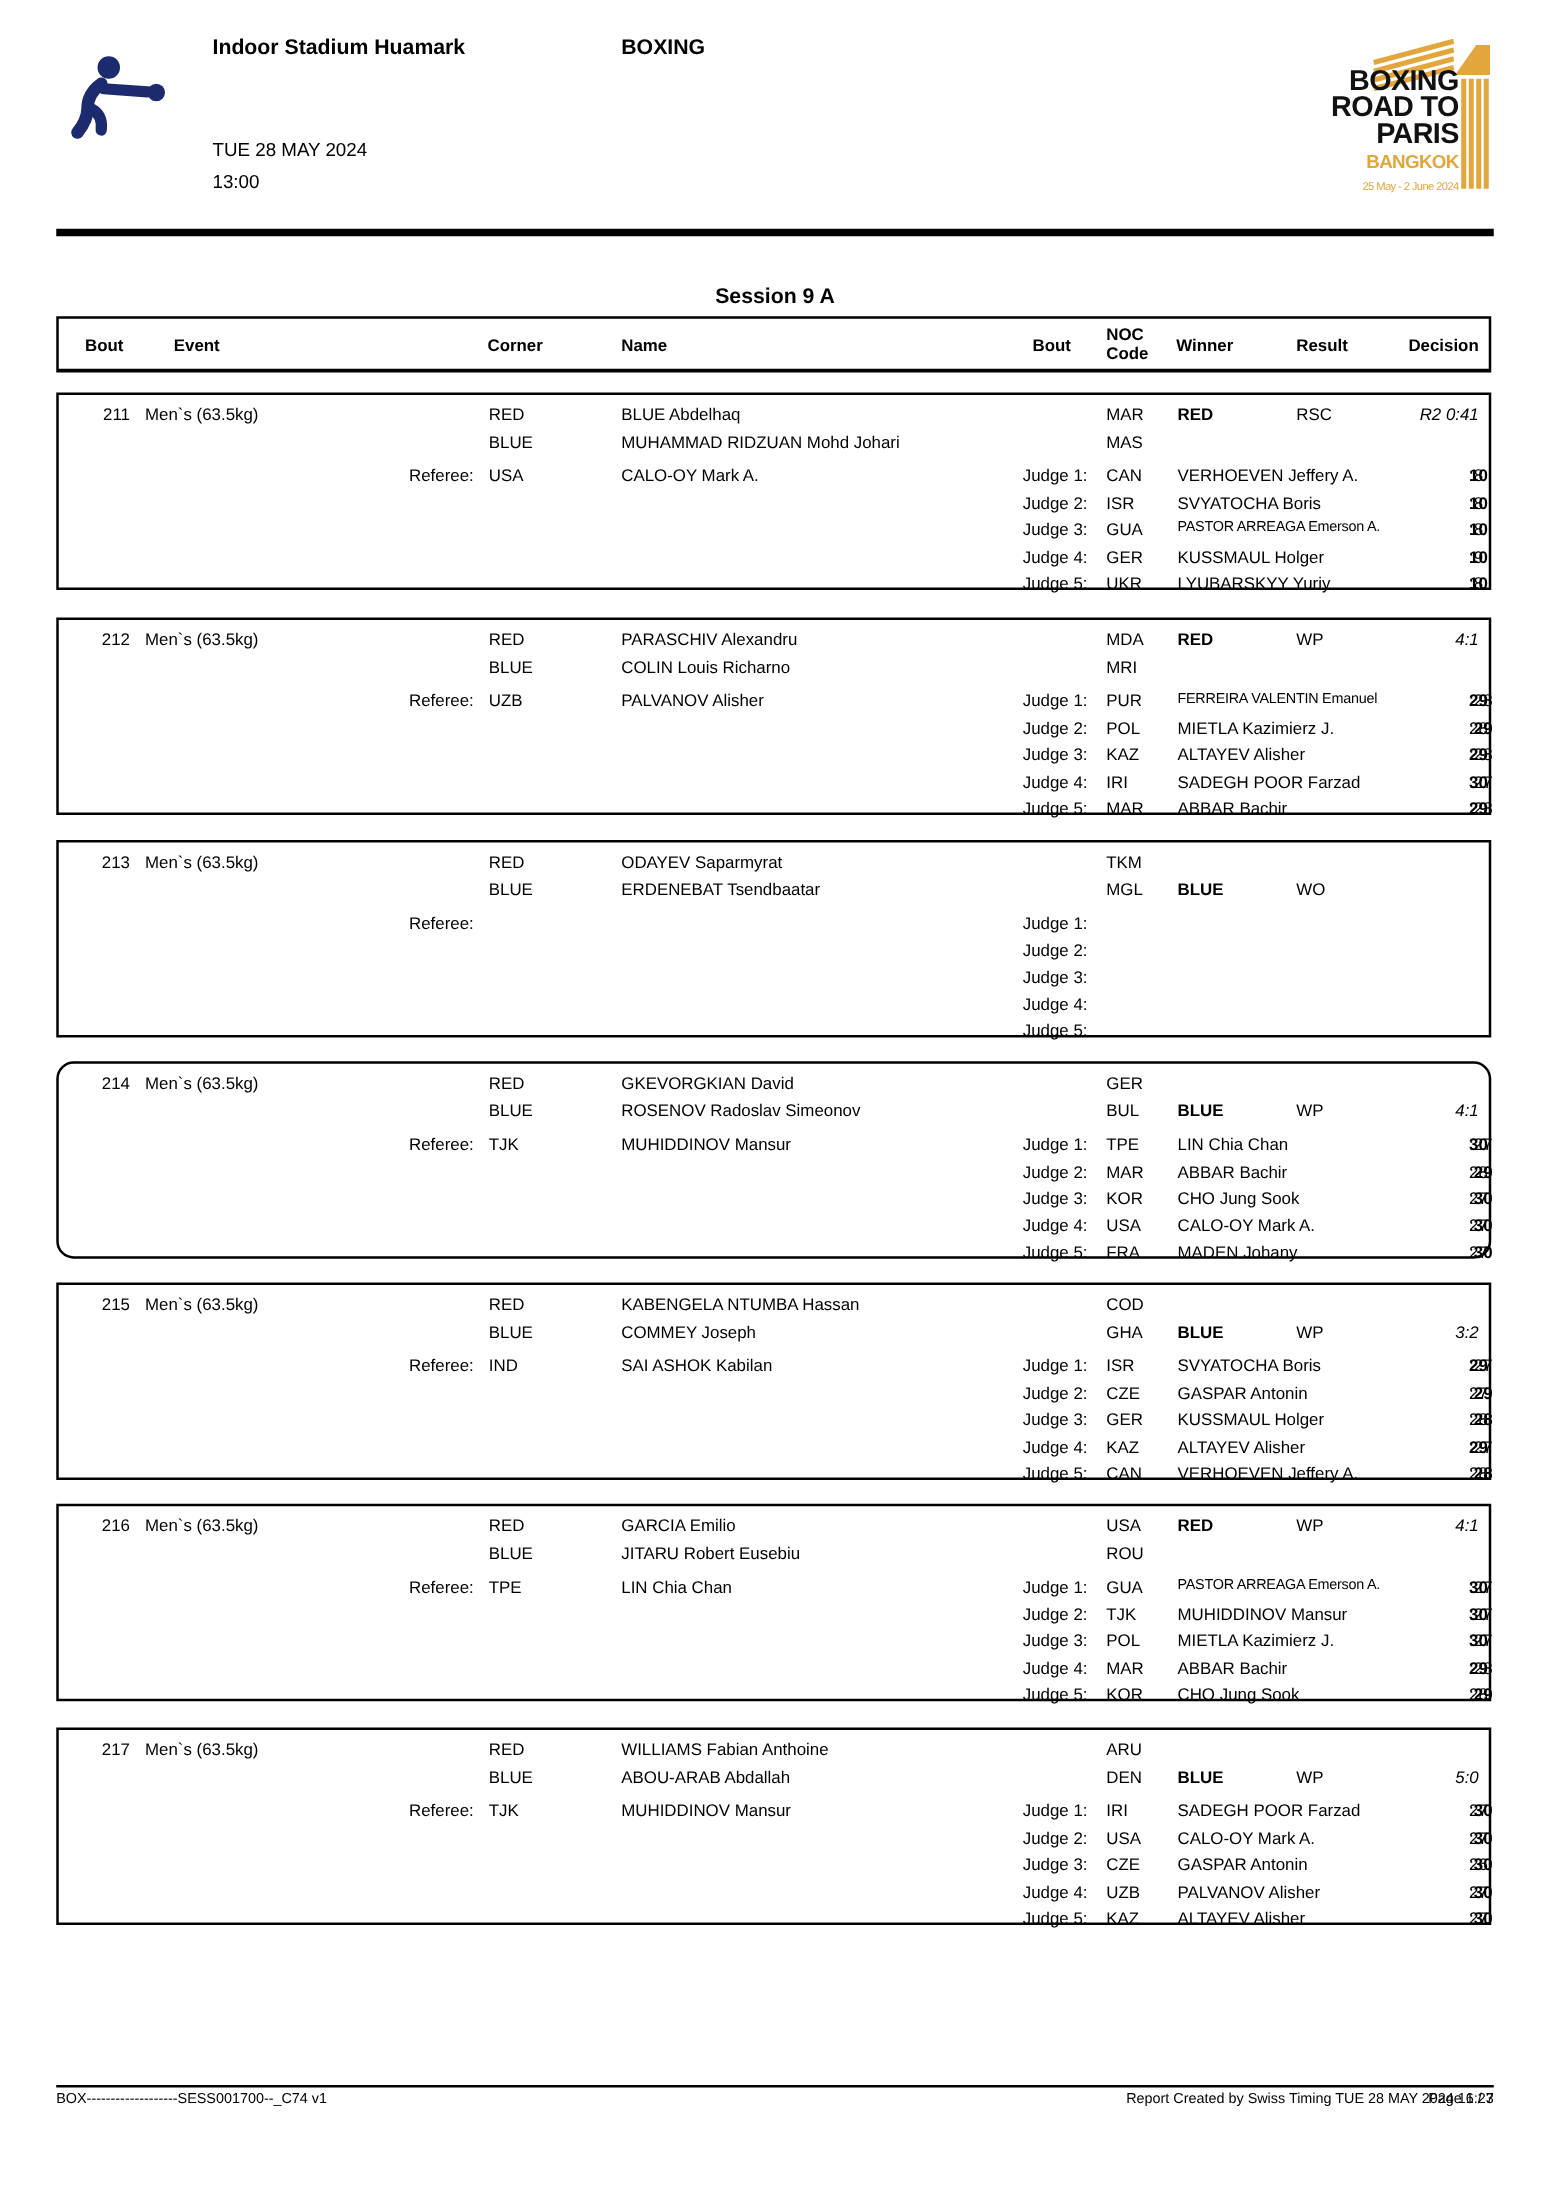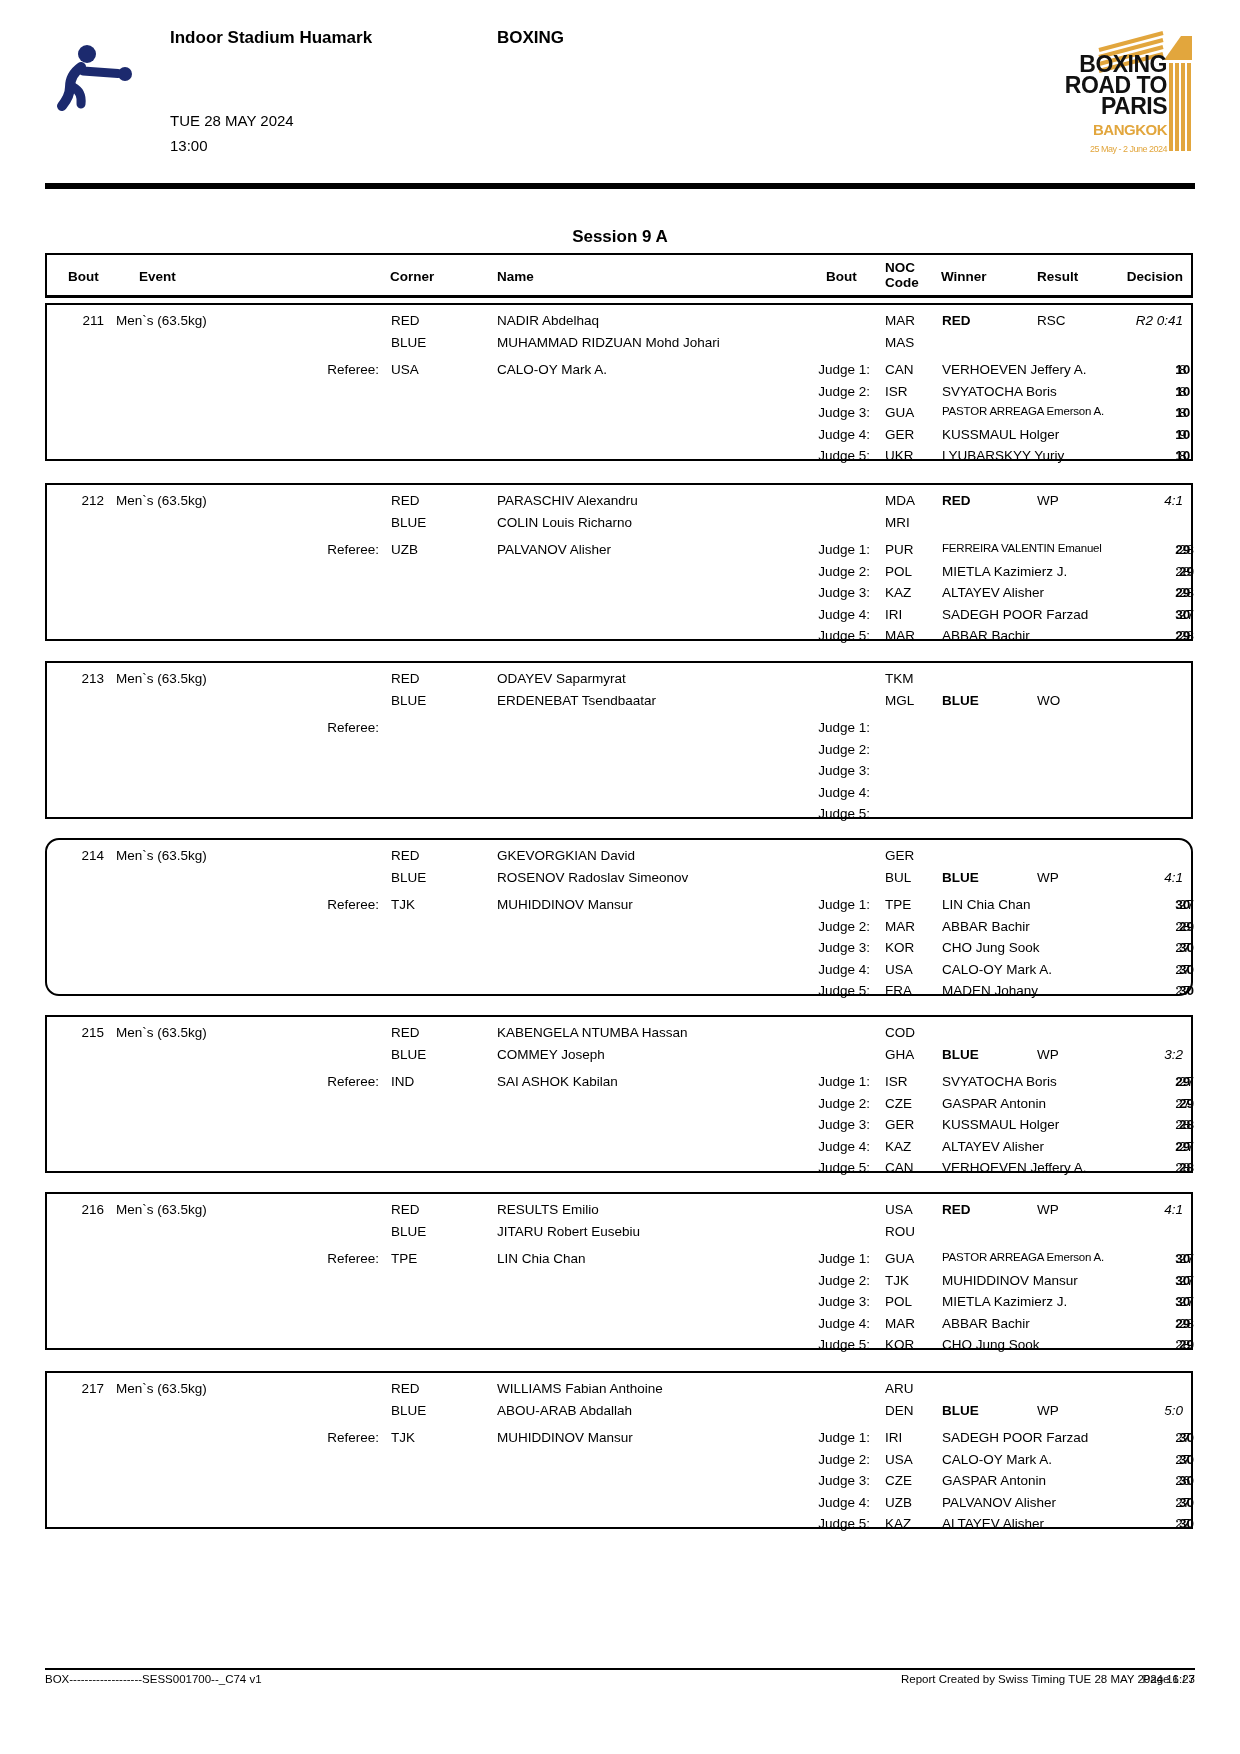--- a/index.html
+++ b/index.html
@@ -26,21 +26,21 @@
   #colhead{left:45px;top:253px;width:1148px;height:45px;border:2px solid #000;
            border-bottom-width:3px;box-sizing:border-box;font-weight:bold;font-size:13.5px;}
   #colhead span{position:absolute;}
   .h-bout{left:21px;top:14px;} .h-event{left:73px;top:14px;margin-left:19px;}
   .h-corner{left:343px;top:14px;} .h-name{left:450px;top:14px;}
   .h-seed{left:779px;top:14px;} .h-noc{left:838px;top:5px;line-height:15px;}
   .h-winner{left:894px;top:14px;} .h-result{left:990px;top:14px;}
   .h-decision{right:8px;top:14px;}
   
   .bout-box{position:absolute;left:45px;width:1148px;height:158px;border:2px solid #000;
-            box-sizing:border-box;font-size:13.5px;}
+            box-sizing:border-box;font-size:13.5px;margin-top:11px;}
   .brow{position:absolute;left:0;width:100%;height:17px;}
   .r1{top:8px;} .r2{top:30px;} .ref{top:57px;}
   .brow span,.jrow span{position:absolute;white-space:nowrap;}
   .c-bout{left:0;width:57px;text-align:right;}
   .c-event{left:69px;}
   .c-corner{left:344px;}
   .c-name{left:450px;}
   .c-noc{left:838px;}
   .c-winner{left:895px;font-weight:bold;}
   .c-result{left:990px;}
@@ -117,21 +117,21 @@
     <span class="h-result">Result</span>
     <span class="h-decision">Decision</span>
   </div>
 
   <div id="bouts">
       <div class="bout-box" style="top: 303px;">
     <div class="brow r1">
       <span class="c-bout">211</span>
       <span class="c-event">Men`s (63.5kg)</span>
       <span class="c-corner lbl-red">RED</span>
-      <span class="c-name">NADIR Abdelhaq</span>
+      <span class="c-name">BLUE Abdelhaq</span>
       <span class="c-noc">MAR</span>
       <span class="c-winner">RED</span>
       <span class="c-result">RSC</span>
       <span class="c-decision">R2 0:41</span>
     </div>
     <div class="brow r2">
       <span class="c-corner lbl-blue">BLUE</span>
       <span class="c-name">MUHAMMAD RIDZUAN Mohd Johari</span>
       <span class="c-noc">MAS</span>
       <span class="c-winner"></span>
@@ -402,21 +402,21 @@
             <span class="judge-name">VERHOEVEN Jeffery A.</span>
             <span class="judge-score"><span>28</span>:<span class="b">28</span></span>
           </div>
         </div>
   </div>
       <div class="bout-box" style="top: 1192px;">
     <div class="brow r1">
       <span class="c-bout">216</span>
       <span class="c-event">Men`s (63.5kg)</span>
       <span class="c-corner lbl-red">RED</span>
-      <span class="c-name">RESULTS Emilio</span>
+      <span class="c-name">GARCIA Emilio</span>
       <span class="c-noc">USA</span>
       <span class="c-winner">RED</span>
       <span class="c-result">WP</span>
       <span class="c-decision">4:1</span>
     </div>
     <div class="brow r2">
       <span class="c-corner lbl-blue">BLUE</span>
       <span class="c-name">JITARU Robert Eusebiu</span>
       <span class="c-noc">ROU</span>
       <span class="c-winner"></span>

